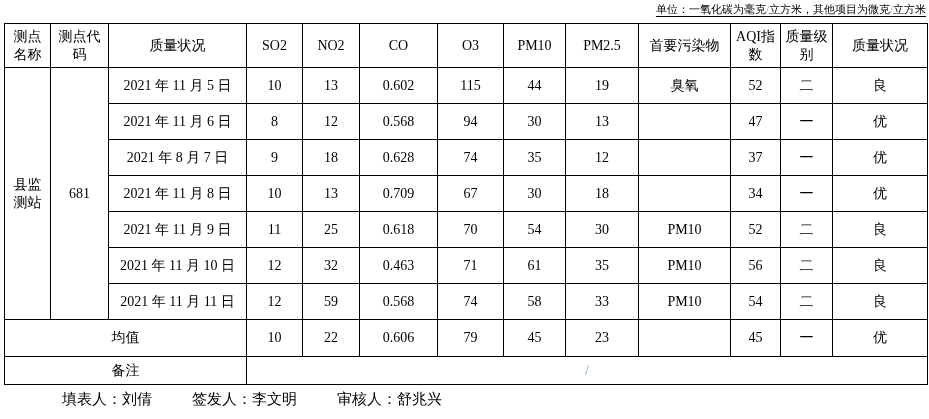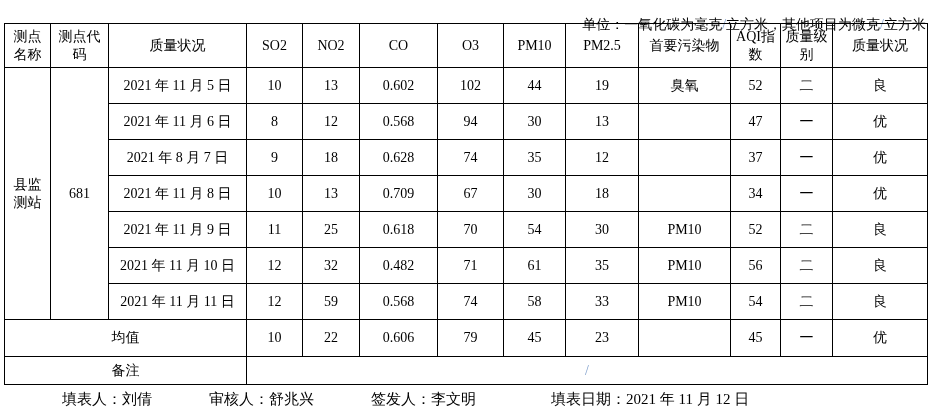--- a/index.html
+++ b/index.html
@@ -6,23 +6,24 @@
   html, body {
     width: 929px; height: 419px;
     background: #ffffff;
     font-family: "Liberation Serif", "DejaVu Serif", serif;
     color: #000;
     overflow: hidden;
     position: relative;
   }
   .unit-note {
     position: absolute;
-    top: 16px;
+    top: 2px;
     right: 3px;
-    font-size: 14px;
+    font-size: 11px;
+    text-decoration: underline;
     text-underline-offset: 3px;
     white-space: nowrap;
   }
   .slash-blue { color: #7f9ecb; }
   table.aq-table {
     position: absolute;
     left: 4px;
     top: 23px;
     width: 923px;
     border-collapse: collapse;
@@ -44,21 +45,21 @@
   tr.remark-row { height: 28px; margin-left: 25px; }
   td.date-cell { white-space: nowrap; font-family: Liberation Serif, serif; }
   td.remark-value { font-size: 14px; }
   .footer-line {
     position: absolute;
     left: 0; right: 0;
     top: 390px;
     display: flex;
     align-items: center;
     padding-left: 62px;
-    gap: 57px;
+    gap: 40px;
     font-size: 15px;
     white-space: nowrap;
   }
   .footer-line .sign-date { margin-left: 18px; }
 </style>
 </head>
 <body>
 
 <div class="unit-note"><span>单位：一氧化碳为毫克</span><span class="slash-blue">/</span><span>立方米，其他项目为微克</span><span class="slash-blue">/</span><span>立方米</span></div>
 
@@ -94,21 +95,21 @@
     <th>质量级别</th>
     <th>质量状况</th>
   </tr>
   <tr class="data-row">
     <td rowspan="7">县监测站</td>
     <td rowspan="7">681</td>
     <td class="date-cell">2021 年 11 月 5 日</td>
     <td>10</td>
     <td>13</td>
     <td>0.602</td>
-    <td>102</td>
+    <td>115</td>
     <td>44</td>
     <td>19</td>
     <td>臭氧</td>
     <td>52</td>
     <td>二</td>
     <td>良</td>
   </tr>
   <tr class="data-row">
     <td class="date-cell">2021 年 11 月 6 日</td>
     <td>8</td>
@@ -158,21 +159,21 @@
     <td>30</td>
     <td>PM10</td>
     <td>52</td>
     <td>二</td>
     <td>良</td>
   </tr>
   <tr class="data-row">
     <td class="date-cell">2021 年 11 月 10 日</td>
     <td>12</td>
     <td>32</td>
-    <td>0.482</td>
+    <td>0.463</td>
     <td>71</td>
     <td>61</td>
     <td>35</td>
     <td>PM10</td>
     <td>56</td>
     <td>二</td>
     <td>良</td>
   </tr>
   <tr class="data-row">
     <td class="date-cell">2021 年 11 月 11 日</td>
@@ -202,16 +203,15 @@
   </tr>
   <tr class="remark-row">
     <td colspan="3">备注</td>
     <td colspan="10" class="remark-value slash-blue">/</td>
   </tr>
 </tbody>
   </table>
 
 <div class="footer-line">
   <span>填表人：刘倩</span>
+  <span>签发人：李文明</span>
   <span>审核人：舒兆兴</span>
-  <span>签发人：李文明</span>
-  <span class="sign-date">填表日期：2021 年 11 月 12 日</span>
 </div>
 
 </body></html>

